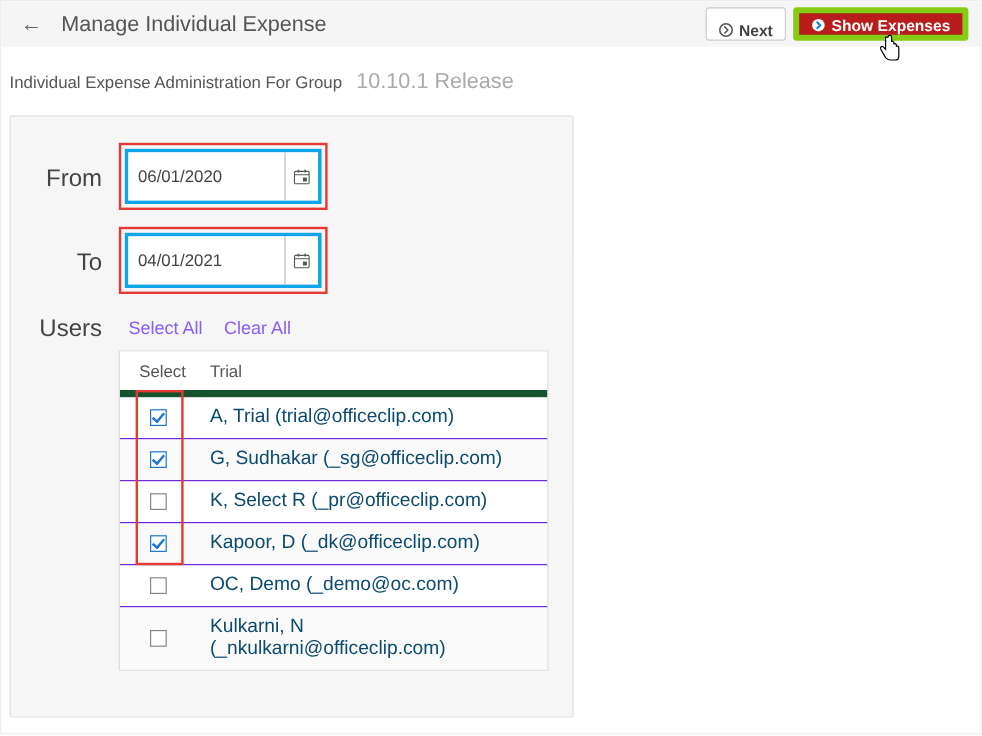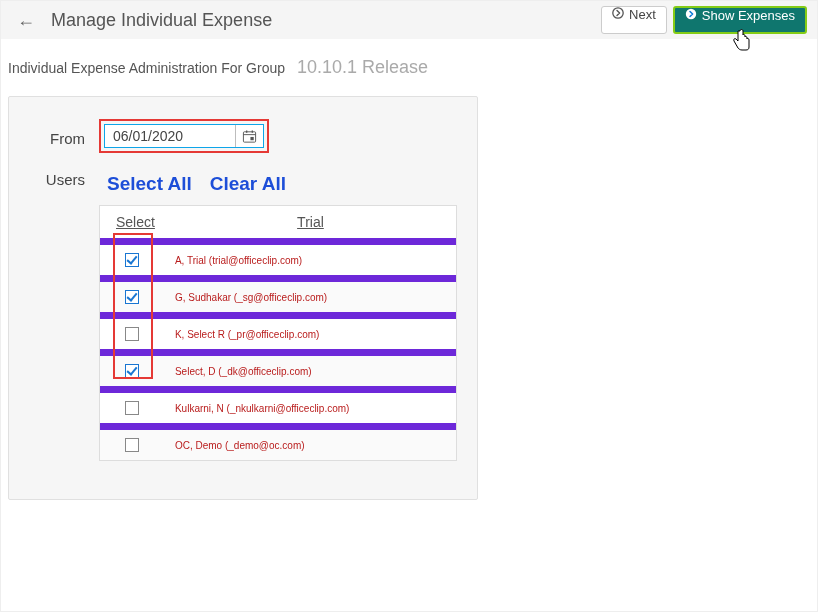--- a/index.html
+++ b/index.html
@@ -28,37 +28,38 @@
   }
   .page-title {
     font-size: 18px;
     color: #555;
     margin-left: 10px;
     font-weight: 400;
   }
   .header-spacer { flex: 1; }
   .btn {
     display: inline-flex;
-    align-items: flex-start;
+    align-items: flex-end;
     height: 28px;
     padding: 0 10px;
     border-radius: 3px;
     font-size: 13px;
     cursor: pointer;
     margin-left: 6px;
     gap: 5px;
+    font-weight: bold;
   }
   .btn-default {
     background: #fff;
     border: 1px solid #ccc;
     color: #444;
   }
   .btn-primary {
-    background: #0f766e;
-    border: 2px solid #84cc16;
+    background: #b91c1c;
+    border: 5px solid #84cc16;
     color: #fff;
   }
   .btn-icon { font-size: 12px; line-height: 1; }
   .content { padding: 18px 24px 20px 7px; }
   .intro-line1 { font-size: 14px; color: #555; }
   .version { font-size: 18px; color: #aaa; margin-left: 8px; }
   .intro-line2 { font-size: 13.5px; color: #555; margin-top: 4px; }
   .panel {
     margin-top: 18px;
     width: 470px;
@@ -66,34 +67,34 @@
     border: 1px solid #e0e0e0;
     border-radius: 2px;
     padding: 22px 20px 24px 20px;
   }
   .form-row { display: flex; align-items: center; margin-bottom: 14px; }
   .form-row.top { align-items: flex-start; }
   .form-label {
     width: 56px;
     text-align: right;
     color: #444;
-    font-size: 15px;
+    font-size: 20px;
     margin-right: 14px;
     padding-top: 4px;
   }
   .highlight-box {
     border: 2px solid #e53935;
     padding: 3px;
     display: inline-flex;
   }
   .date-group {
     display: inline-flex;
-    border: 1px solid #0ea5e9;
-    background: #fff;
-    height: 24px;
+    border: 3px solid #0ea5e9;
+    background: #fff;
+    height: 46px;
   }
   .date-input {
     border: none;
     outline: none;
     padding: 0 8px;
     width: 130px;
     font-size: 14px;
     color: #444;
     font-family: inherit;
   }
@@ -103,46 +104,44 @@
     display: flex;
     align-items: center;
     justify-content: center;
     background: #fff;
     cursor: pointer;
   }
   .cal-svg { width: 15px; height: 15px; }
   .users-block { flex: 1; }
   .user-actions { padding: 6px 0 10px 8px; }
   .link-action {
-    color: #1d4ed8;
-    font-size: 19px;
+    color: #8b5cf6;
+    font-size: 15px;
     cursor: pointer;
     margin-right: 14px;
-    font-weight: bold;
   }
   .user-table-wrap {
     border: 1px solid #ddd;
     background: #fff;
   }
   table.user-table { width: 100%; border-collapse: collapse; }
   table.user-table th {
-    text-align: center;
+    text-align: left;
     font-weight: 400;
     color: #555;
     font-size: 14px;
     padding: 8px 10px;
     border-bottom: 6px solid #14532d;
     background: #fff;
-    text-decoration: underline;
   }
   table.user-table td {
     padding: 8px 10px;
-    font-size: 10px;
-    color: #b91c1c;
-    border-top: 7px solid #6d28d9;
+    font-size: 16px;
+    color: #0c4a6e;
+    border-top: 1px solid #6d28d9;
   }
   table.user-table tr:nth-child(even) td { background: #fafafa; }
   .col-select { width: 60px; text-align: center; }
   .col-select-header { width: 60px; padding-left: 16px !important; }
   .chk {
     display: inline-block;
     width: 14px;
     height: 14px;
     border: 1.5px solid #888;
     background: #fff;
@@ -224,20 +223,37 @@
                 <line x1="1.5" y1="6" x2="14.5" y2="6" stroke="#555"></line>
                 <line x1="5" y1="1.5" x2="5" y2="4" stroke="#555" stroke-width="1.4"></line>
                 <line x1="11" y1="1.5" x2="11" y2="4" stroke="#555" stroke-width="1.4"></line>
                 <rect x="9" y="8.5" width="3.5" height="3.5" fill="#555"></rect>
               </svg>
           </div>
         </div>
       </div>
     </div>
 
+    <div class="form-row">
+      <div class="form-label">To</div>
+      <div class="highlight-box">
+        <div class="date-group">
+          <input class="date-input" value="04/01/2021" style="">
+          <div class="date-btn">
+            <svg class="cal-svg" viewBox="0 0 16 16">
+                <rect x="1.5" y="3" width="13" height="11" rx="1" fill="none" stroke="#555"></rect>
+                <line x1="1.5" y1="6" x2="14.5" y2="6" stroke="#555"></line>
+                <line x1="5" y1="1.5" x2="5" y2="4" stroke="#555" stroke-width="1.4"></line>
+                <line x1="11" y1="1.5" x2="11" y2="4" stroke="#555" stroke-width="1.4"></line>
+                <rect x="9" y="8.5" width="3.5" height="3.5" fill="#555"></rect>
+              </svg>
+          </div>
+        </div>
+      </div>
+    </div>
 
     <div class="form-row top">
       <div class="form-label">Users</div>
       <div class="users-block users-wrap">
         <div class="user-actions">
           <span class="link-action">Select All</span>
           <span class="link-action">Clear All</span>
         </div>
         <div class="user-table-wrap">
           <table class="user-table">
@@ -255,29 +271,29 @@
                 <tr>
                   <td class="col-select"><span class="chk checked"></span></td>
                   <td>G, Sudhakar (_sg@officeclip.com)</td>
                 </tr>
                 <tr>
                   <td class="col-select"><span class="chk"></span></td>
                   <td>K, Select R (_pr@officeclip.com)</td>
                 </tr>
                 <tr>
                   <td class="col-select"><span class="chk checked"></span></td>
-                  <td>Select, D (_dk@officeclip.com)</td>
+                  <td>Kapoor, D (_dk@officeclip.com)</td>
+                </tr>
+                <tr>
+                  <td class="col-select"><span class="chk"></span></td>
+                  <td>OC, Demo (_demo@oc.com)</td>
                 </tr>
                 <tr>
                   <td class="col-select"><span class="chk"></span></td>
                   <td>Kulkarni, N (_nkulkarni@officeclip.com)</td>
-                </tr>
-                <tr>
-                  <td class="col-select"><span class="chk"></span></td>
-                  <td>OC, Demo (_demo@oc.com)</td>
                 </tr>
               </tbody>
           </table>
         </div>
         <div class="select-hl-col" style="left:14px; top:66px; width:40px; height:146px;"></div>
       </div>
     </div>
 
   </div>
 </div>

